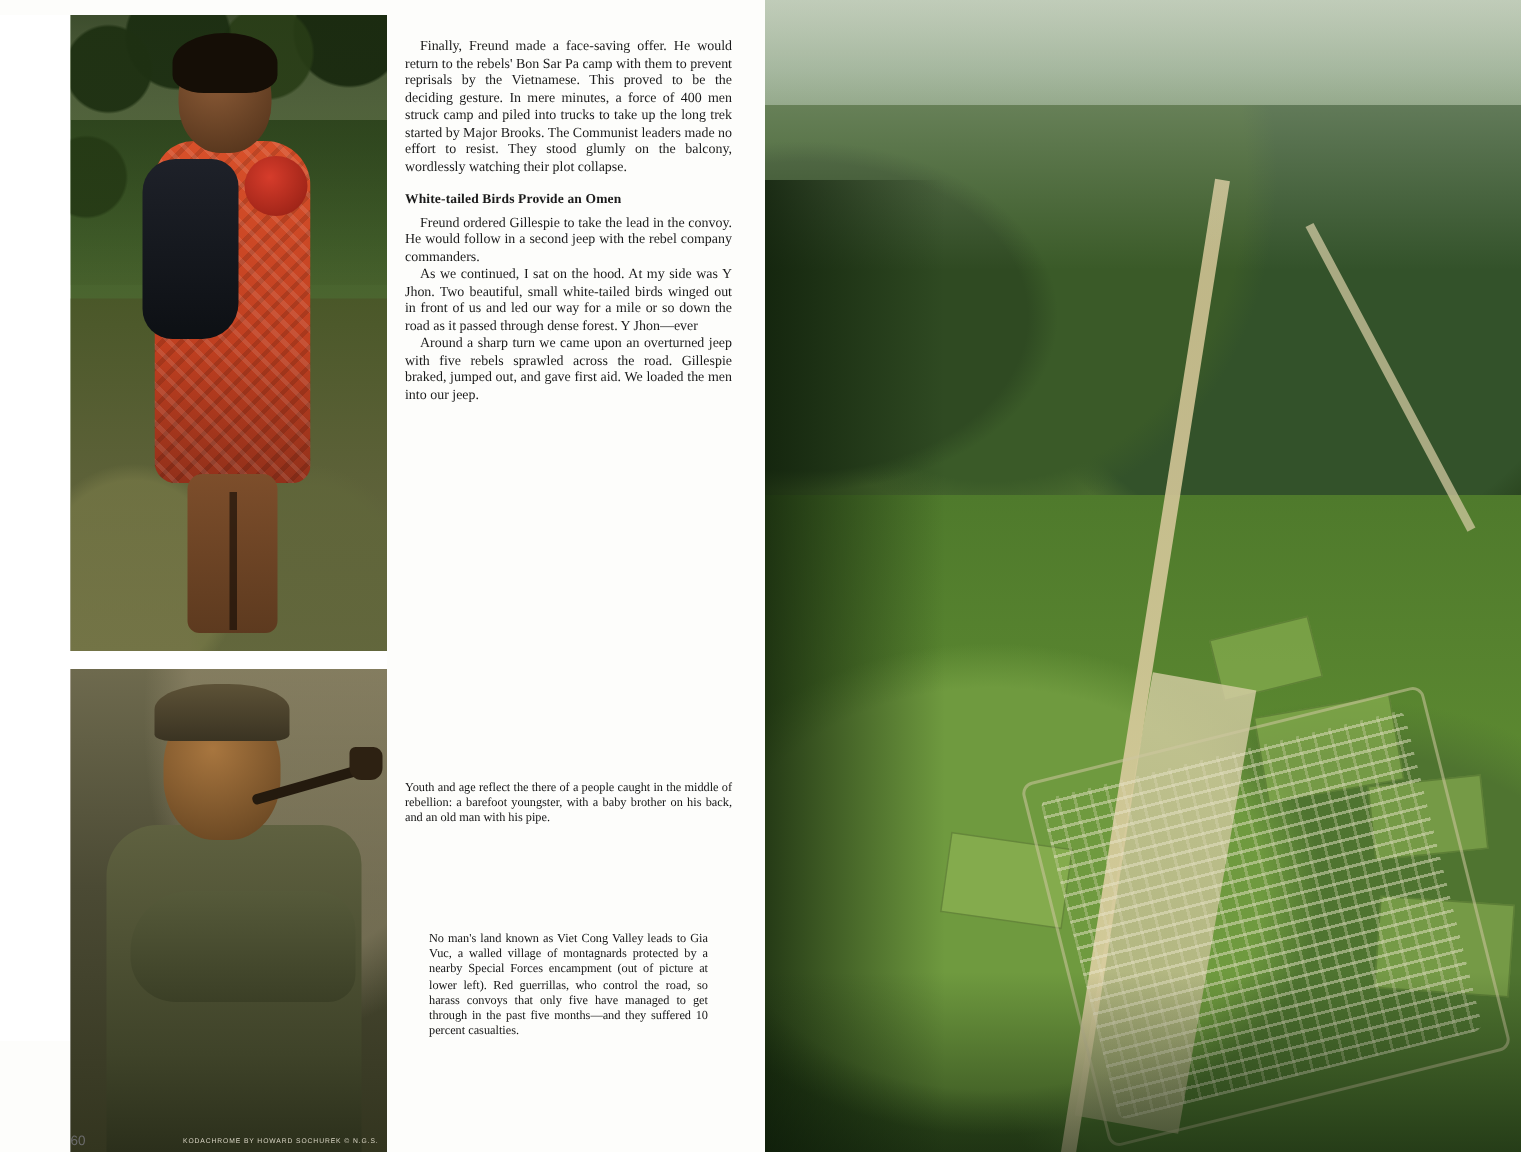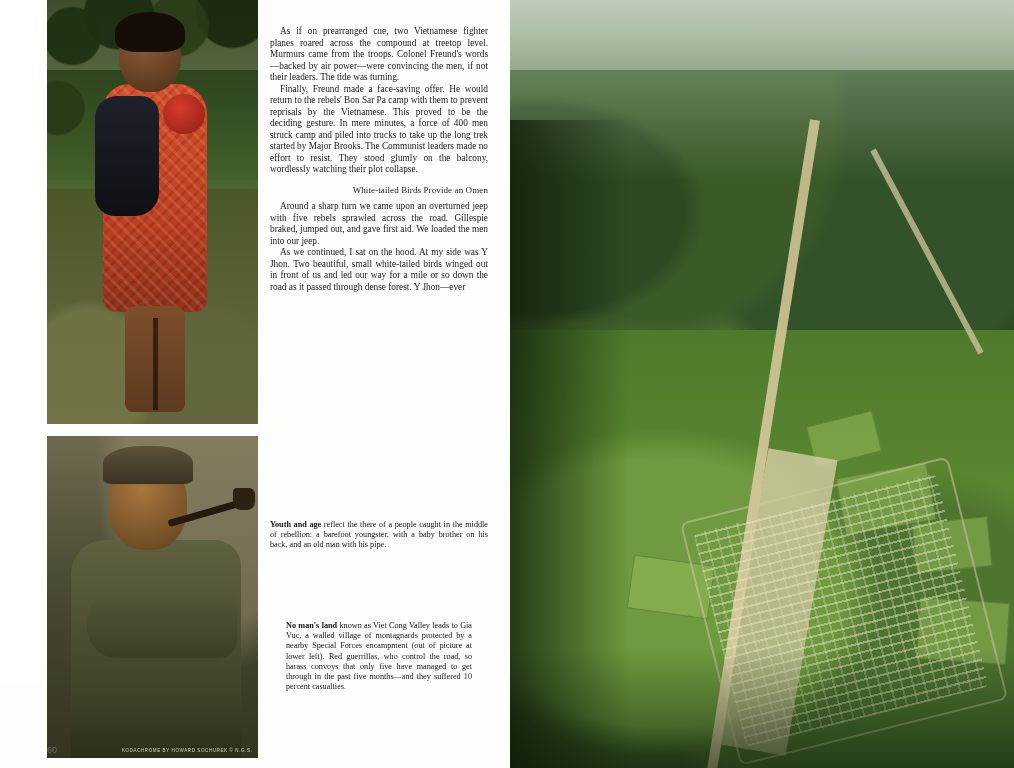--- a/index.html
+++ b/index.html
@@ -17,21 +17,21 @@
     position: relative;
     width: 1014px;
     height: 768px;
     background: #fdfdfb;
   }
 
   
   .left-col {
     position: absolute;
     left: 0;
-    top: 0;
+    top: 10px;
     width: 258px;
     height: 684px;
     background: #ffffff;
   }
   .photo {
     position: absolute;
     overflow: hidden;
   }
   .photo-top {
     left: 47px;
@@ -190,34 +190,34 @@
   .body-text p {
     margin: 0;
     text-indent: 10px;
   }
   .body-text p.first {
     text-indent: 10px;
   }
   .subhead {
     margin: 9px 0 5px 0 !important;
     text-indent: 0 !important;
-    text-align: right;
-    font-weight: normal;
+    text-align: left;
+    font-weight: bold;
     font-size: 9px;
     letter-spacing: .1px;
   }
   .caption {
     position: absolute;
     width: 218px;
     font-size: 8.2px;
     line-height: 10.2px;
     color: #141414;
     text-align: justify;
   }
-  .caption b { font-weight: bold; }
+  .caption b { font-weight: normal; }
   .caption-1 { left: 0; top: 520px; }
   .caption-2 { left: 0; top: 605px; }
   .caption-2 p { margin: 16px; }
   .caption-2 p + p { text-indent: 9px; margin-top: 2px; }
 
   
   .right-photo {
     position: absolute;
     left: 510px;
     top: 0;
@@ -356,25 +356,25 @@
       <div class="man-pipe-stem"></div>
       <div class="man-pipe-bowl"></div>
     </div>
 
     <div class="credit">KODACHROME BY HOWARD SOCHUREK  © N.G.S.</div>
     <div class="folio">60</div>
   </div>
 
   <div class="text-col">
     <div class="body-text">
-      <p class="first">As if on prearranged cue, two Vietnamese fighter planes roared across the compound at treetop level. Murmurs came from the troops. Colonel Freund's words—backed by air power—were convincing the men, if not their leaders. The tide was turning.</p>
       <p>Finally, Freund made a face-saving offer. He would return to the rebels' Bon Sar Pa camp with them to prevent reprisals by the Vietnamese. This proved to be the deciding gesture. In mere minutes, a force of 400 men struck camp and piled into trucks to take up the long trek started by Major Brooks. The Communist leaders made no effort to resist. They stood glumly on the balcony, wordlessly watching their plot collapse.</p>
       <p class="subhead">White-tailed Birds Provide an Omen</p>
+      <p>Freund ordered Gillespie to take the lead in the convoy. He would follow in a second jeep with the rebel company commanders.</p>
+      <p>As we continued, I sat on the hood. At my side was Y Jhon. Two beautiful, small white-tailed birds winged out in front of us and led our way for a mile or so down the road as it passed through dense forest. Y Jhon—ever</p>
       <p>Around a sharp turn we came upon an overturned jeep with five rebels sprawled across the road. Gillespie braked, jumped out, and gave first aid. We loaded the men into our jeep.</p>
-      <p>As we continued, I sat on the hood. At my side was Y Jhon. Two beautiful, small white-tailed birds winged out in front of us and led our way for a mile or so down the road as it passed through dense forest. Y Jhon—ever</p>
     </div>
 
     <div class="caption caption-1">
       <b>Youth and age</b><span> reflect the there of a people caught in the middle of rebellion: a barefoot youngster, with a baby brother on his back, and an old man with his pipe.</span>
     </div>
 
     <div class="caption caption-2">
       <p><b>No man's land</b><span> known as Viet Cong Valley leads to Gia Vuc, a walled village of montagnards protected by a nearby Special Forces encampment (out of picture at lower left). Red guerrillas, who control the road, so harass convoys that only five have managed to get through in the past five months—and they suffered 10 percent casualties.</span></p>
     </div>
   </div>

